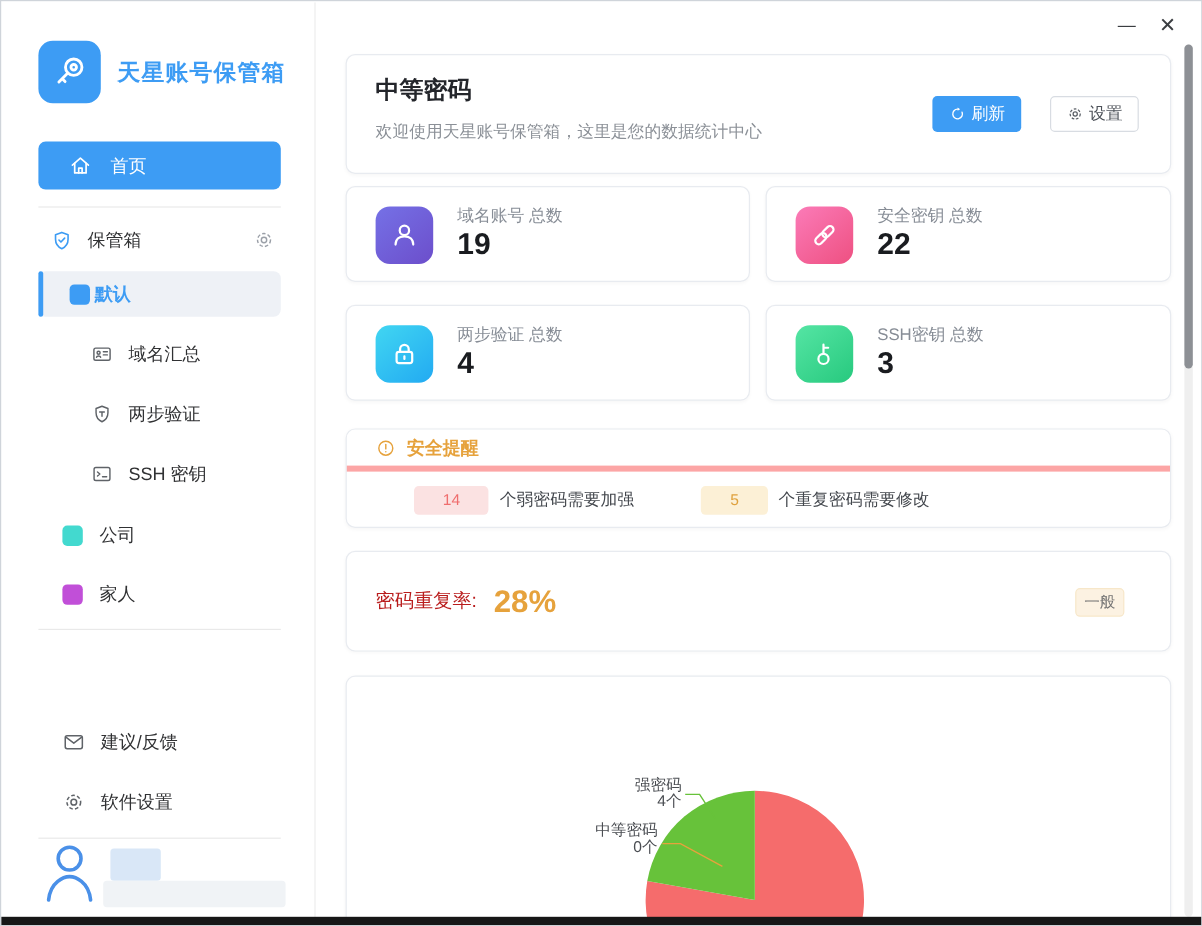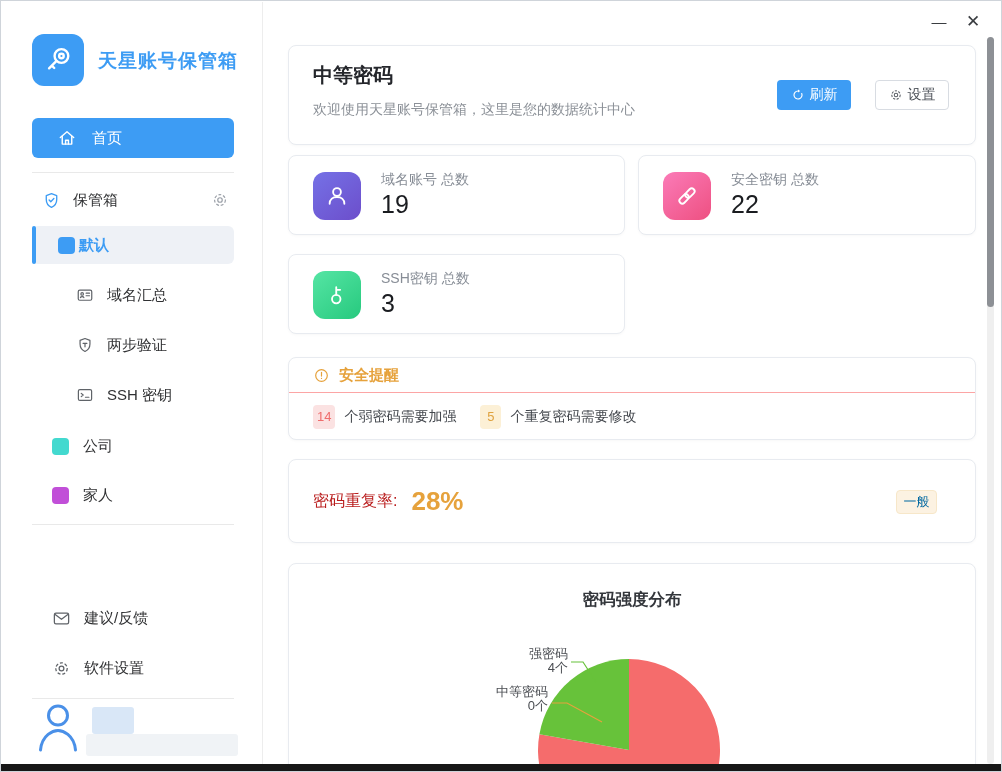--- a/index.html
+++ b/index.html
@@ -59,40 +59,40 @@
   .btn-refresh{ left:488px; background:#3d9cf4; color:#fff; }
   .btn-settings{ left:586px; background:#fff; color:#4c5158; border:1px solid #d8dce2; }
 
   .stats-grid{ position:absolute; left:25px; top:154px; width:688px; display:grid;
                grid-template-columns:337px 338px; grid-auto-rows:80px; column-gap:13px; row-gap:19px; }
   .stat-card{ position:relative; background:#fff; border:1px solid #e8ebf0; border-radius:8px;
               box-shadow:0 1px 3px rgba(0,0,0,0.03); }
   .stat-icon{ position:absolute; left:24px; top:16px; width:48px; height:48px; border-radius:12px;
               display:flex; align-items:center; justify-content:center; color:#fff; }
   .stat-label{ position:absolute; left:92px; top:15px; font-size:14px; color:#878d96; }
-  .stat-value{ position:absolute; left:92px; top:34px; font-size:25px; font-weight:normal; color:#1a1c20; }
+  .stat-value{ position:absolute; left:92px; top:34px; font-size:25px; font-weight:bold; color:#1a1c20; }
 
   .alert-card{ left:25px; top:356px; width:688px; height:83px; }
   .alert-head{ height:35px; display:flex; align-items:center; padding-left:24px; gap:9px;
-               border-bottom:1px solid #fca5a5; }
+               border-bottom:5px solid #fca5a5; }
   .alert-title{ color:#E6A23C; font-weight:bold; font-size:15px; }
   .alert-body{ height:47px; display:flex; align-items:center; padding-left:24px; }
-  .abadge{ height:24px; min-width:21px; padding:0 4px; display:flex; align-items:center; justify-content:center;
-           border-radius:4px; font-size:13px; }
+  .abadge{ height:24px; min-width:21px; padding:0 24px; display:flex; align-items:center; justify-content:center;
+           border-radius:4px; font-size:13px;margin-left:32px; }
   .abadge.danger{ background:#fbe2e2; color:#ef6d6d; }
   .abadge.warning{ background:#fcf0d6; color:#dfa23f; }
   .atext{ margin:0 24px 0 9px; font-size:14px; color:#43474d; }
 
   .rate-card{ left:25px; top:458px; width:688px; height:84px; }
   .rate-row{ height:100%; display:flex; align-items:center; padding-left:24px; }
   .rate-label{ font-size:16px; color:#b91c1c; }
   .rate-value{ margin-left:14px; font-size:26px; font-weight:bold; color:#E6A23C; }
   .rate-badge{ position:absolute; right:38px; top:30px; width:41px; height:24px; display:flex;
                align-items:center; justify-content:center; background:#fcf2e2; border:1px solid #f7e7c9;
-               color:#0369a1; border-radius:4px; font-size:13px; }
+               color:#737373; border-radius:4px; font-size:13px; }
 
   .chart-card{ left:25px; top:562px; width:688px; height:220px; overflow:hidden; }
   .chart-title{ margin-top:25px; text-align:center; font-size:16.5px; font-weight:bold; color:#33363b; }
   .pie-svg{ position:absolute; left:0; top:30px; }
   .callout{ font-size:13px; fill:#4a4d52; }
 
   
   .scrollbar{ position:absolute; right:7px; top:36px; height:727px; width:7px; background:#efefef; border-radius:4px; }
   .scroll-thumb{ position:absolute; top:0; left:0; width:7px; height:270px; background:#8d9095; border-radius:4px; cursor:pointer; }
 
@@ -273,20 +273,30 @@
             <g transform="rotate(-45 12 12)">
               <rect x="3.2" y="9.3" width="10" height="5.4" rx="2.7"></rect>
               <rect x="10.8" y="9.3" width="10" height="5.4" rx="2.7"></rect>
             </g>
           </svg>
         </div>
         <div class="stat-label">安全密钥 总数</div>
         <div class="stat-value">22</div>
       </div>
 
+      <div class="stat-card">
+        <div class="stat-icon" style="background: linear-gradient(140deg, rgb(65, 214, 242), rgb(34, 170, 242));">
+          <svg width="26" height="26" viewBox="0 0 24 24" fill="none" stroke="#fff" stroke-width="1.7" stroke-linecap="round">
+            <rect x="6" y="10.3" width="12" height="8.7" rx="1.8"></rect>
+            <path d="M8.7 10.3 V8.2 a3.3 3.3 0 0 1 6.6 0 V10.3 M12 13.8 v2"></path>
+          </svg>
+        </div>
+        <div class="stat-label">两步验证 总数</div>
+        <div class="stat-value">4</div>
+      </div>
 
       <div class="stat-card">
         <div class="stat-icon" style="background: linear-gradient(140deg, rgb(85, 229, 164), rgb(39, 201, 126));">
           <svg width="26" height="26" viewBox="0 0 24 24" fill="none" stroke="#fff" stroke-width="1.7" stroke-linecap="round">
             <circle cx="11.3" cy="15.8" r="3.9"></circle>
               <path d="M11.3 11.9 V4.8 M11.3 7.2 h3.6"></path>
           </svg>
         </div>
         <div class="stat-label">SSH密钥 总数</div>
         <div class="stat-value">3</div>
@@ -314,21 +324,20 @@
 
     <section class="card rate-card">
       <div class="rate-row">
         <span class="rate-label">密码重复率:</span>
         <span class="rate-value">28%</span>
       </div>
       <span class="rate-badge">一般</span>
     </section>
 
     <section class="card chart-card">
-      <div class="chart-title">密码强度分布</div>
       <svg class="pie-svg" width="688" height="190" viewBox="0 0 688 190">
         <g id="pie-slices">
             <path d="M340,156 L340.0,65.0 A91,91 0 1 1 250.4,140.2 Z" fill="#F56C6C"></path>
             <path d="M340,156 L250.4,140.2 A91,91 0 0 1 340.0,65.0 Z" fill="#67C23A"></path>
           </g>
         <polyline points="282,68 294,68 307,88" fill="none" stroke-width="1.2" stroke="#67C23A"></polyline>
         <polyline points="263,109 278,109 313,128" fill="none" stroke-width="1.2" stroke="#E6A23C"></polyline>
         <text class="callout" x="279" y="64" text-anchor="end">强密码</text>
         <text class="callout" x="279" y="78" text-anchor="end">4个</text>
         <text class="callout" x="259" y="102" text-anchor="end">中等密码</text>

